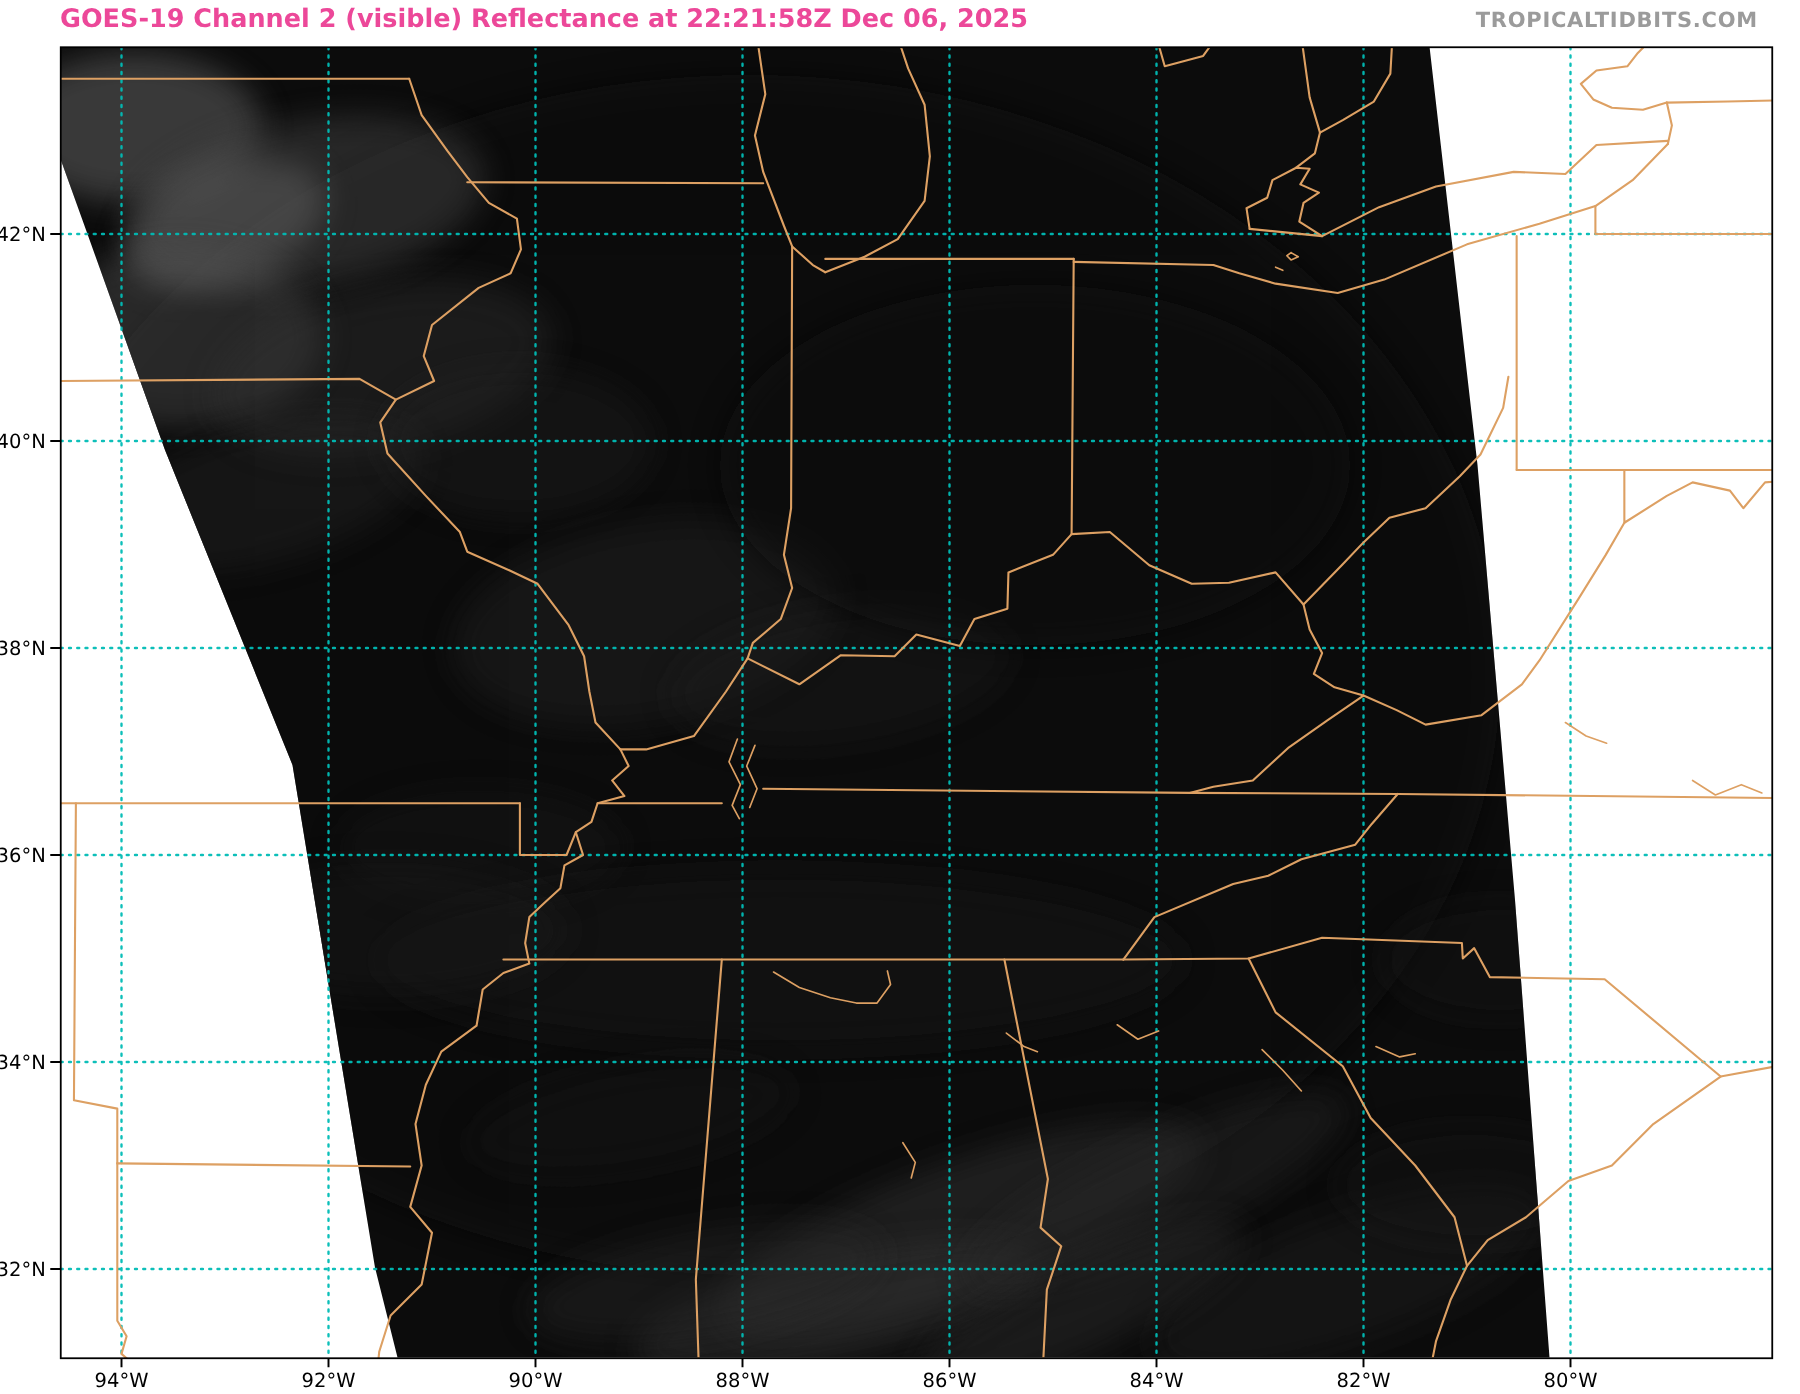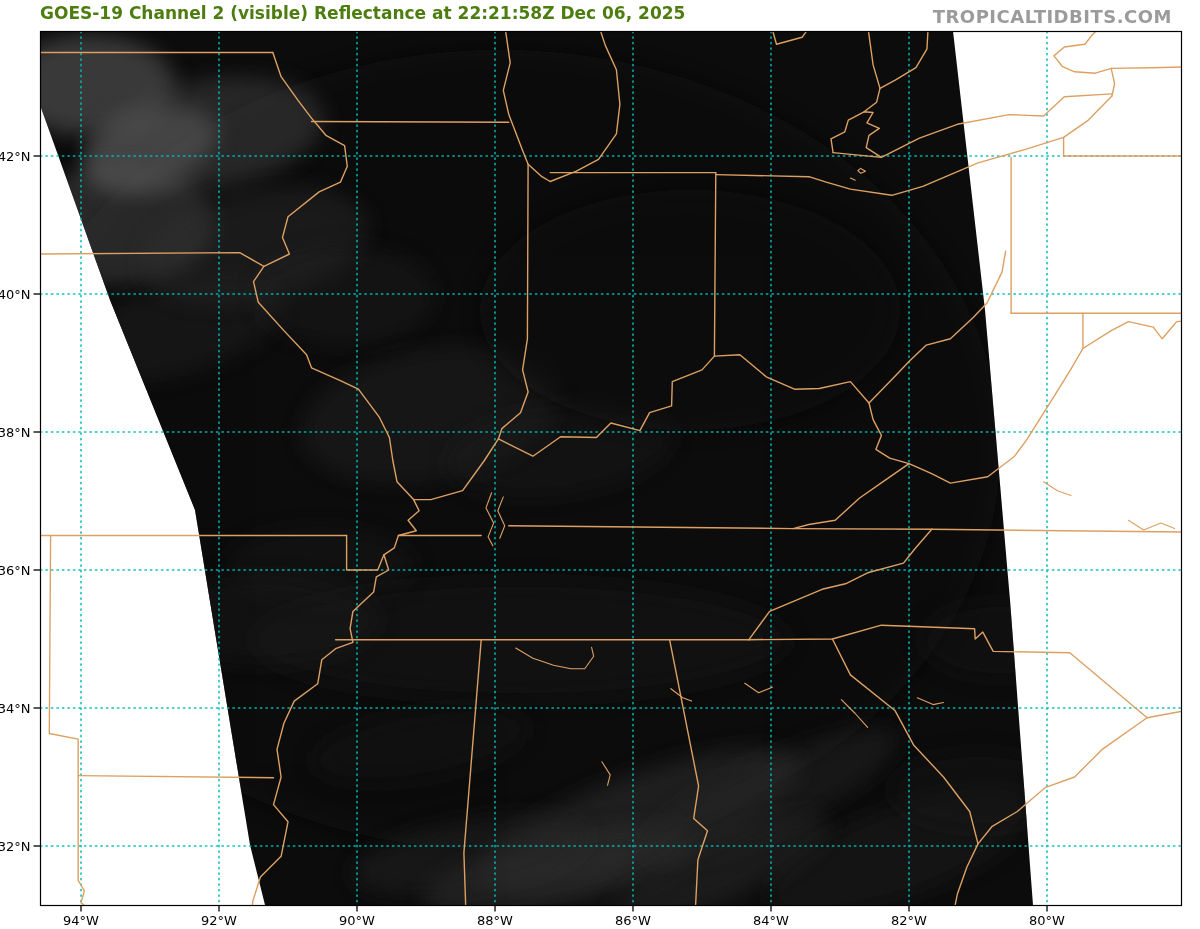--- a/index.html
+++ b/index.html
@@ -1,25 +1,25 @@
 <!DOCTYPE html>
 <html><head>
 <meta charset="utf-8">
 <style>
   html,body{margin:0;padding:0;background:#ffffff;}
   .stage{
     position:relative;width:1200px;height:929px;background:#ffffff;
     font-family:"DejaVu Sans","Liberation Sans",sans-serif;overflow:hidden;
   }
   .map-title{
-    position:absolute;left:40px;top:3px;font-size:17px;font-weight:bold;color:#4d7c0f;
+    position:absolute;left:40px;top:3px;font-size:17px;font-weight:bold;color:#ec4899;
     white-space:nowrap;
   }
   .watermark{
-    position:absolute;right:28px;top:6px;font-size:18px;font-weight:bold;color:#9b9b9b;
+    position:absolute;right:28px;top:6px;font-size:14px;font-weight:bold;color:#9b9b9b;
     letter-spacing:0.5px;white-space:nowrap;
   }
   svg{position:absolute;left:0;top:0;}
   text{font-family:"DejaVu Sans","Liberation Sans",sans-serif;}
 </style>
 </head>
 <body>
 
 <div class="stage">
   <div class="map-title">GOES-19 Channel 2 (visible) Reflectance at 22:21:58Z Dec 06, 2025</div>

